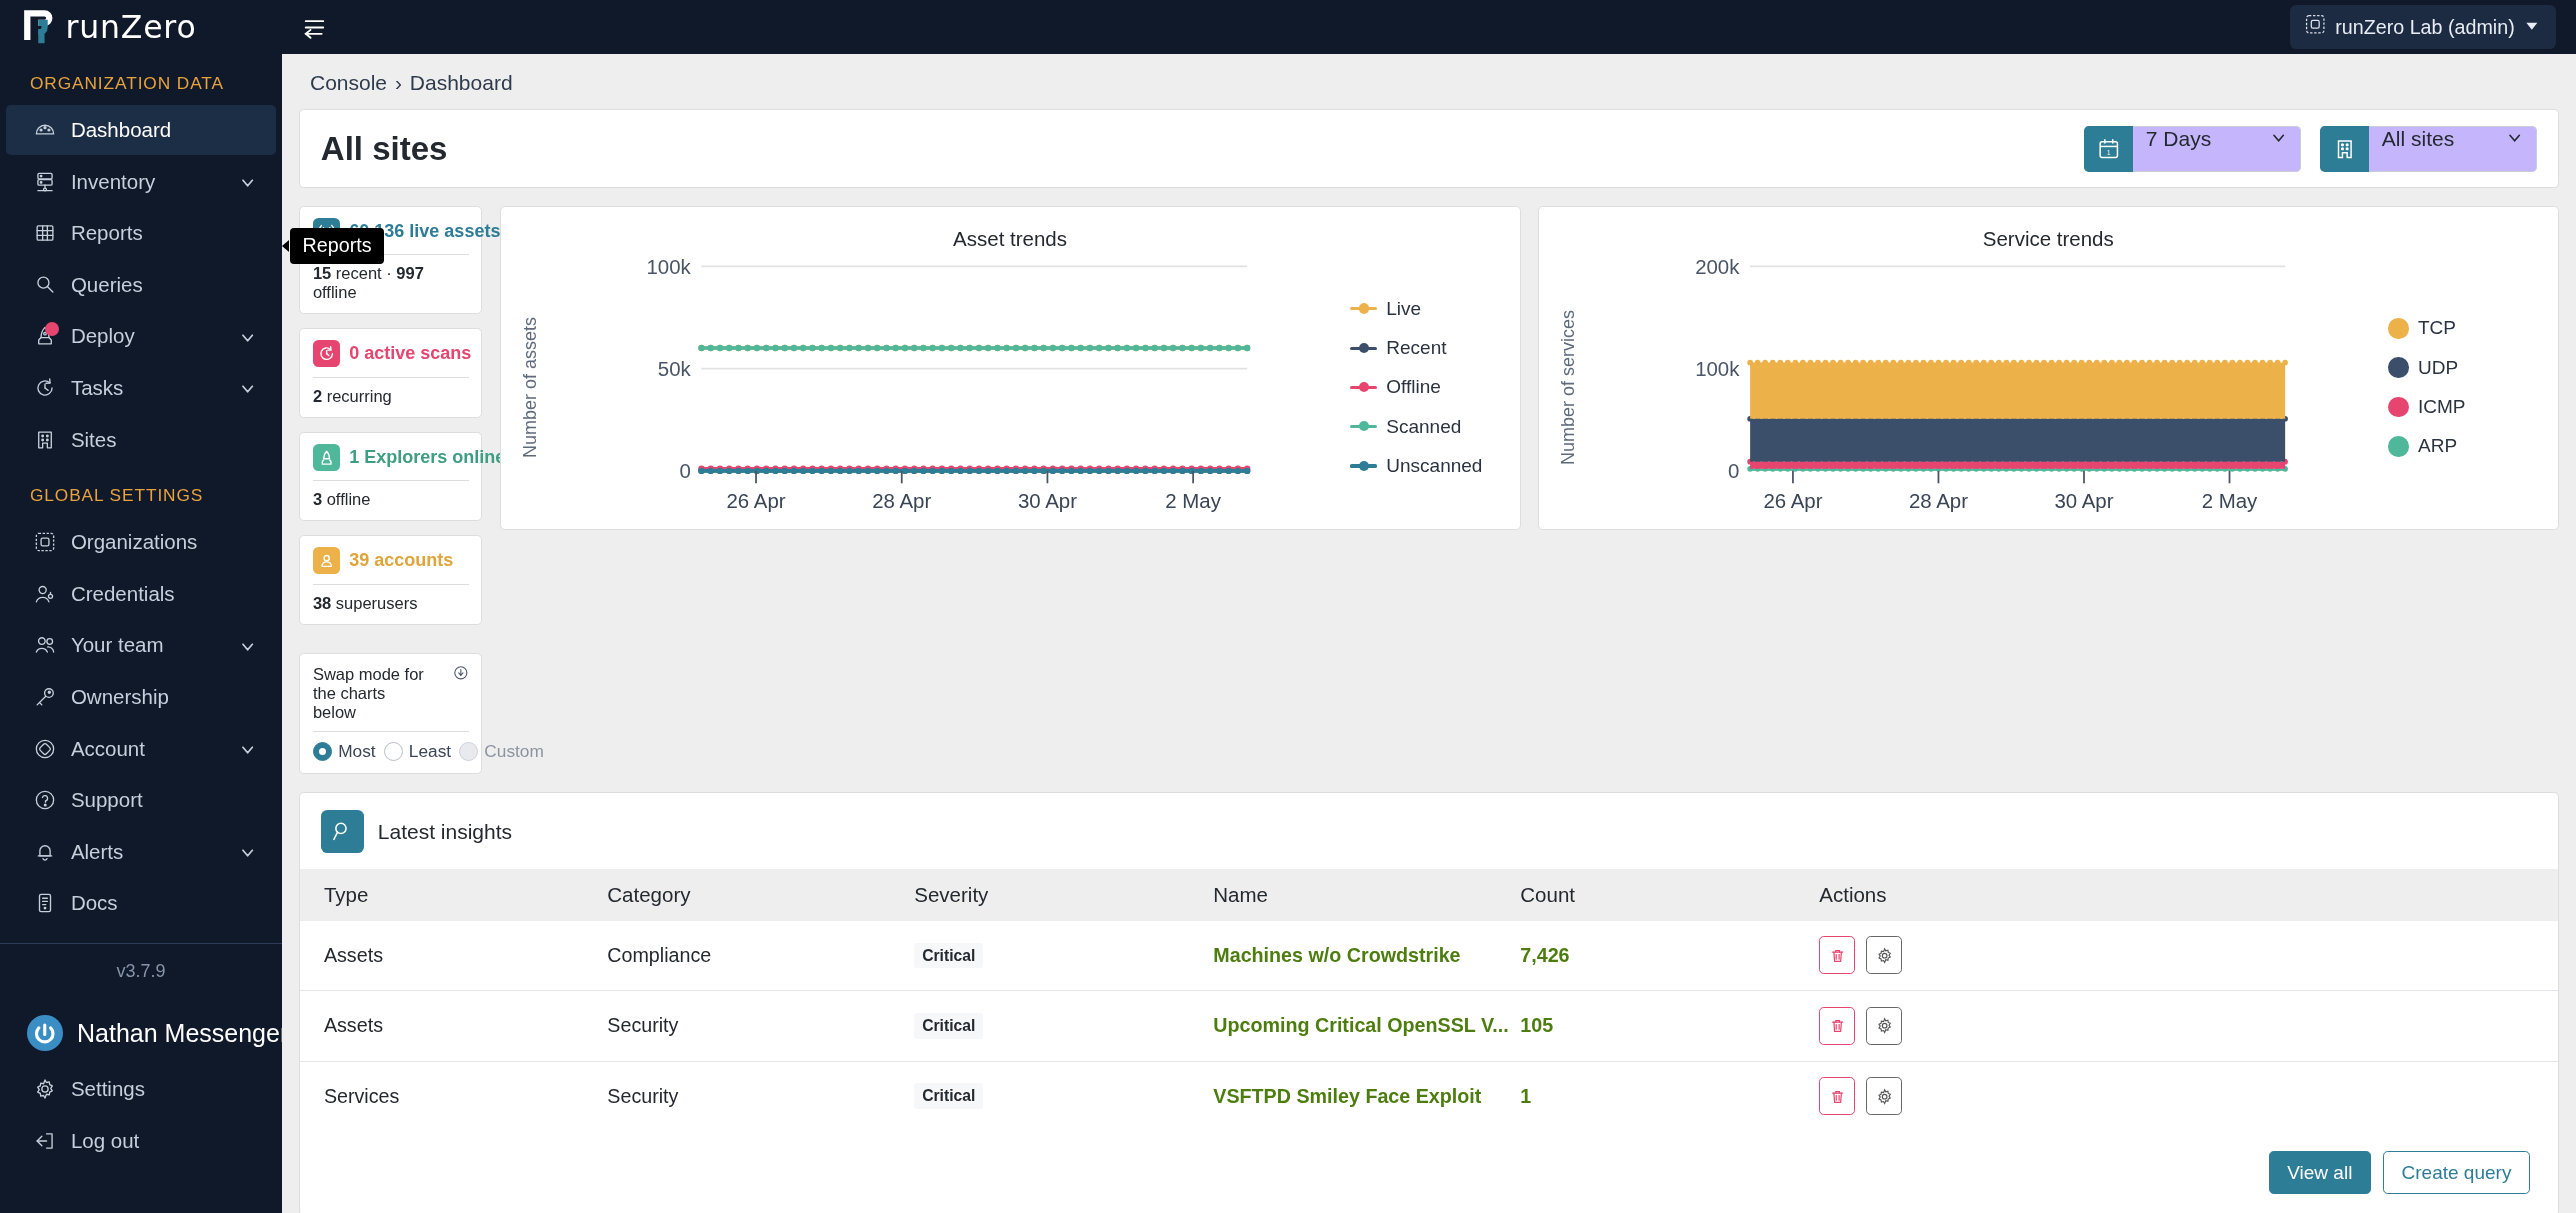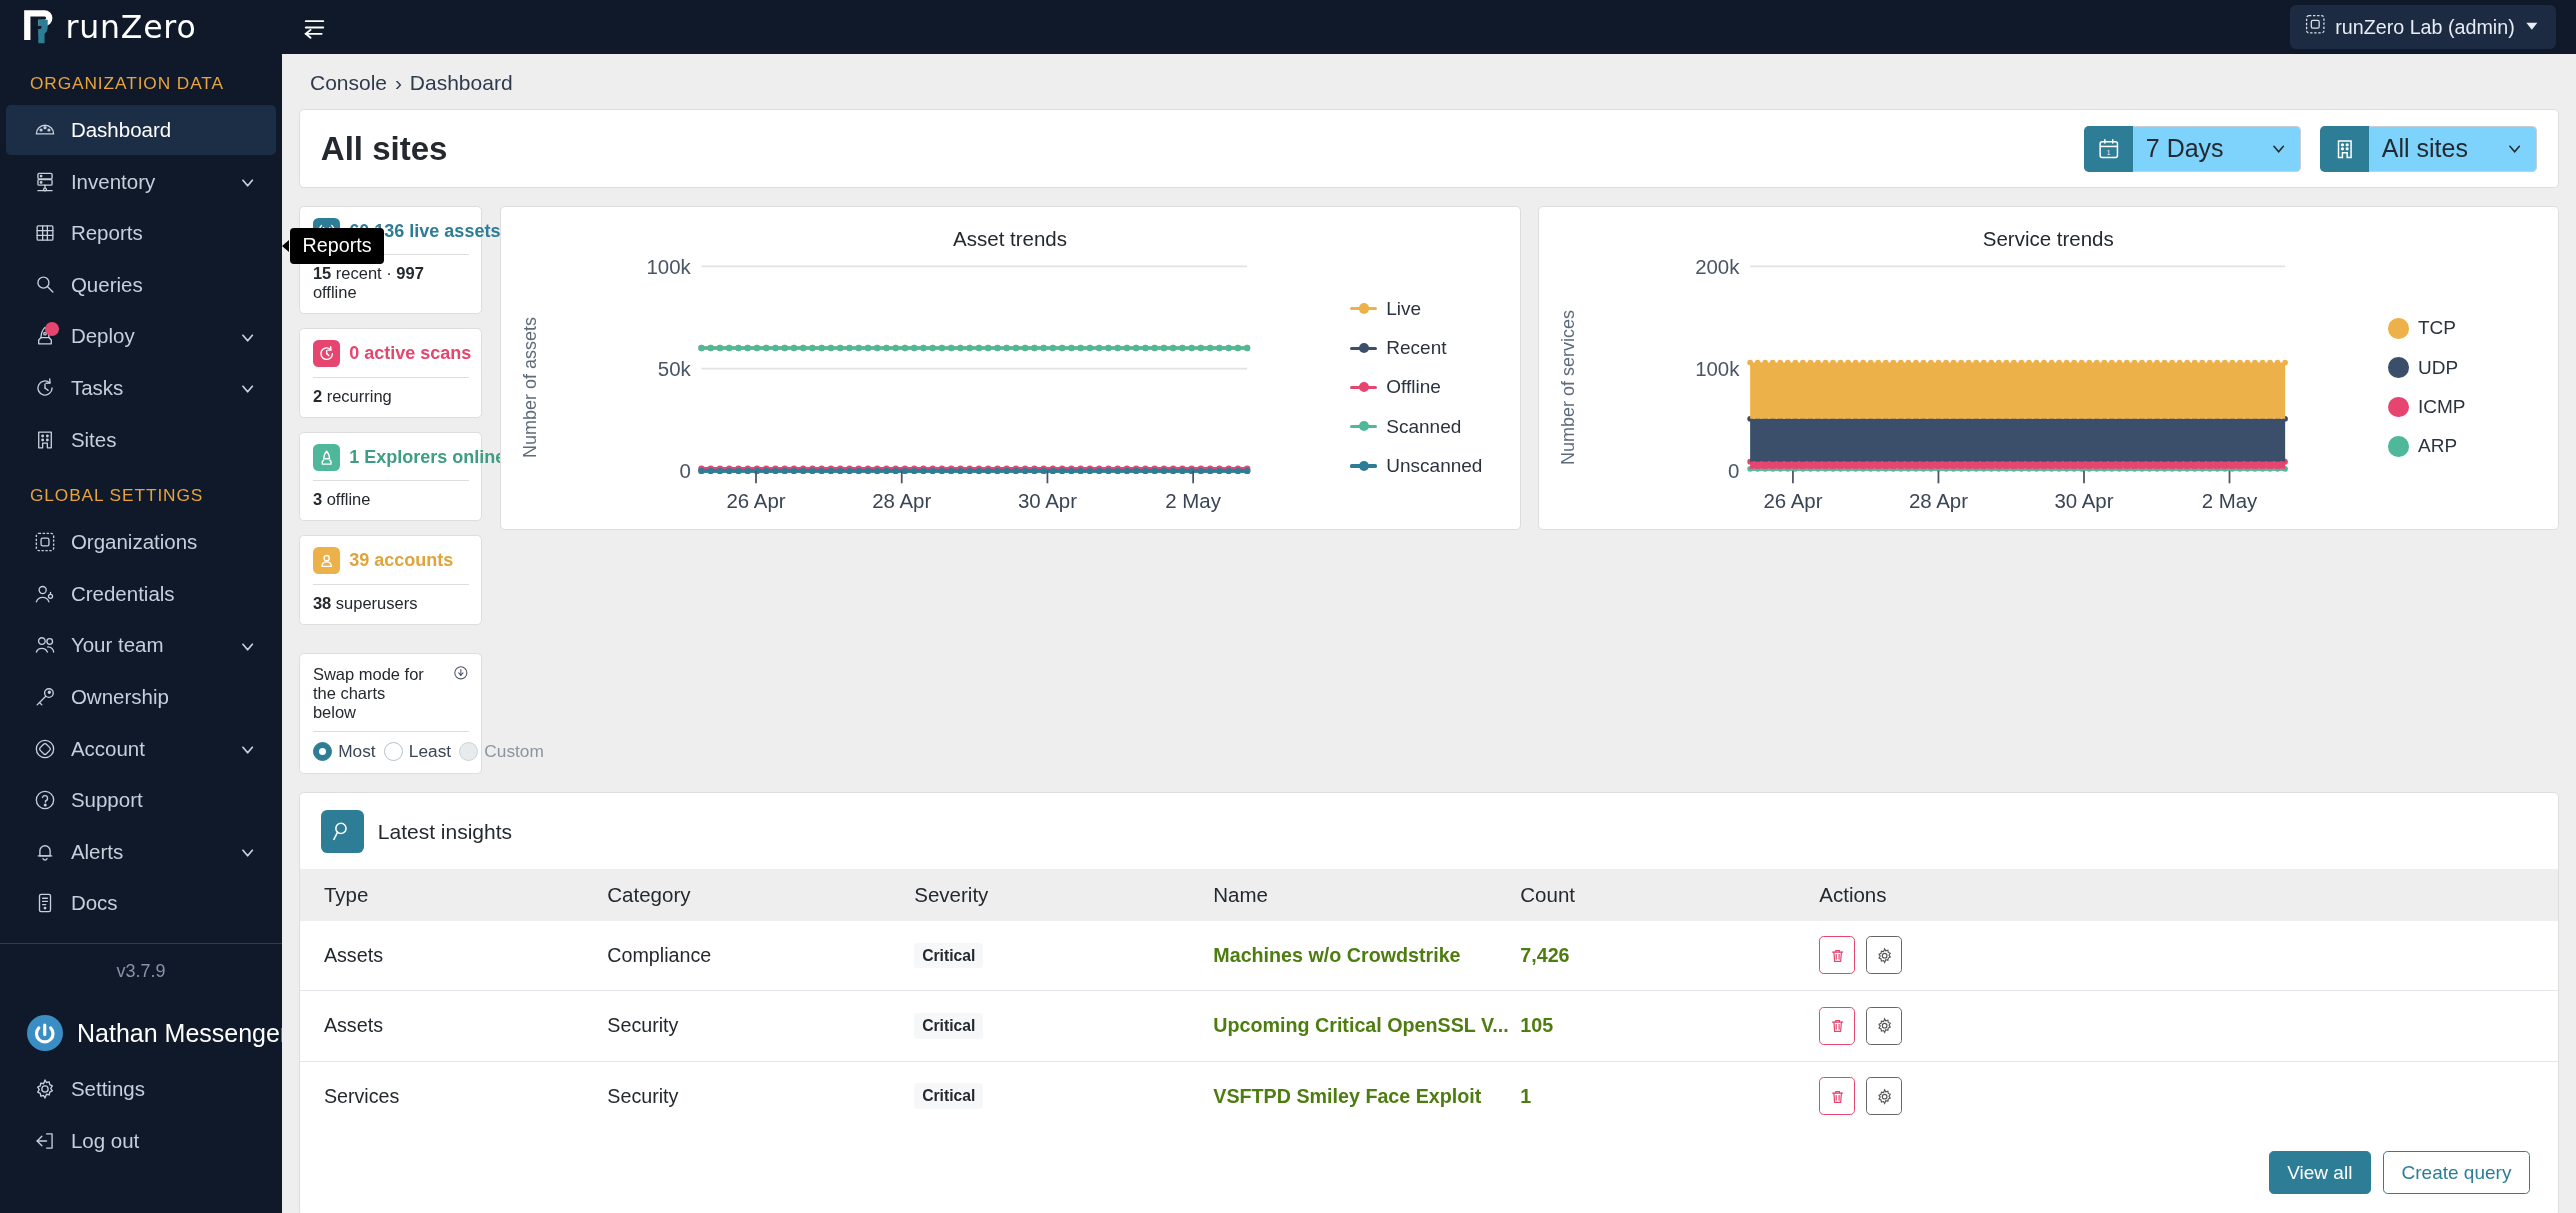--- a/index.html
+++ b/index.html
@@ -79,22 +79,22 @@
   }
   .page-title { font-size: 33px; font-weight: bold; color: #24292f; }
   .head-spacer { flex: 1; }
   .picker { display: flex; align-items: stretch; height: 46px; margin-left: 19px; }
   .picker-ico {
     width: 49px; background: #2e7d96; border-radius: 4.7px 0 0 4.7px;
     display: flex; align-items: center; justify-content: center;
   }
   .picker-sel {
     border: 0.8px solid #c9ced6; border-left: none; border-radius: 0 4.7px 4.7px 0;
-    background: #7dd3fc; min-width: 168px; display: flex; align-items: center;
-    padding: 0 12.6px; font-size: 25px; color: #24292f; cursor: pointer;
+    background: #c4b5fd; min-width: 168px; display: flex; 
+    padding: 0 12.6px; font-size: 21px; color: #24292f; cursor: pointer;
   }
   .picker-sel .val { flex: 1; }
 
   .content { flex: 1; padding: 0 17.3px; display: flex; flex-direction: column; gap: 17.3px; min-height: 0; }
   .row-main { display: flex; gap: 17.3px; align-items: flex-start; }
 
   
   .stat-col { width: 183px; flex: 0 0 183px; display: flex; flex-direction: column; gap: 14px; }
   .card { background: #ffffff; border: 0.8px solid #dddddd; border-radius: 4.7px; }
   .stat-card { padding: 11px 12.6px 11px 12.6px; }

